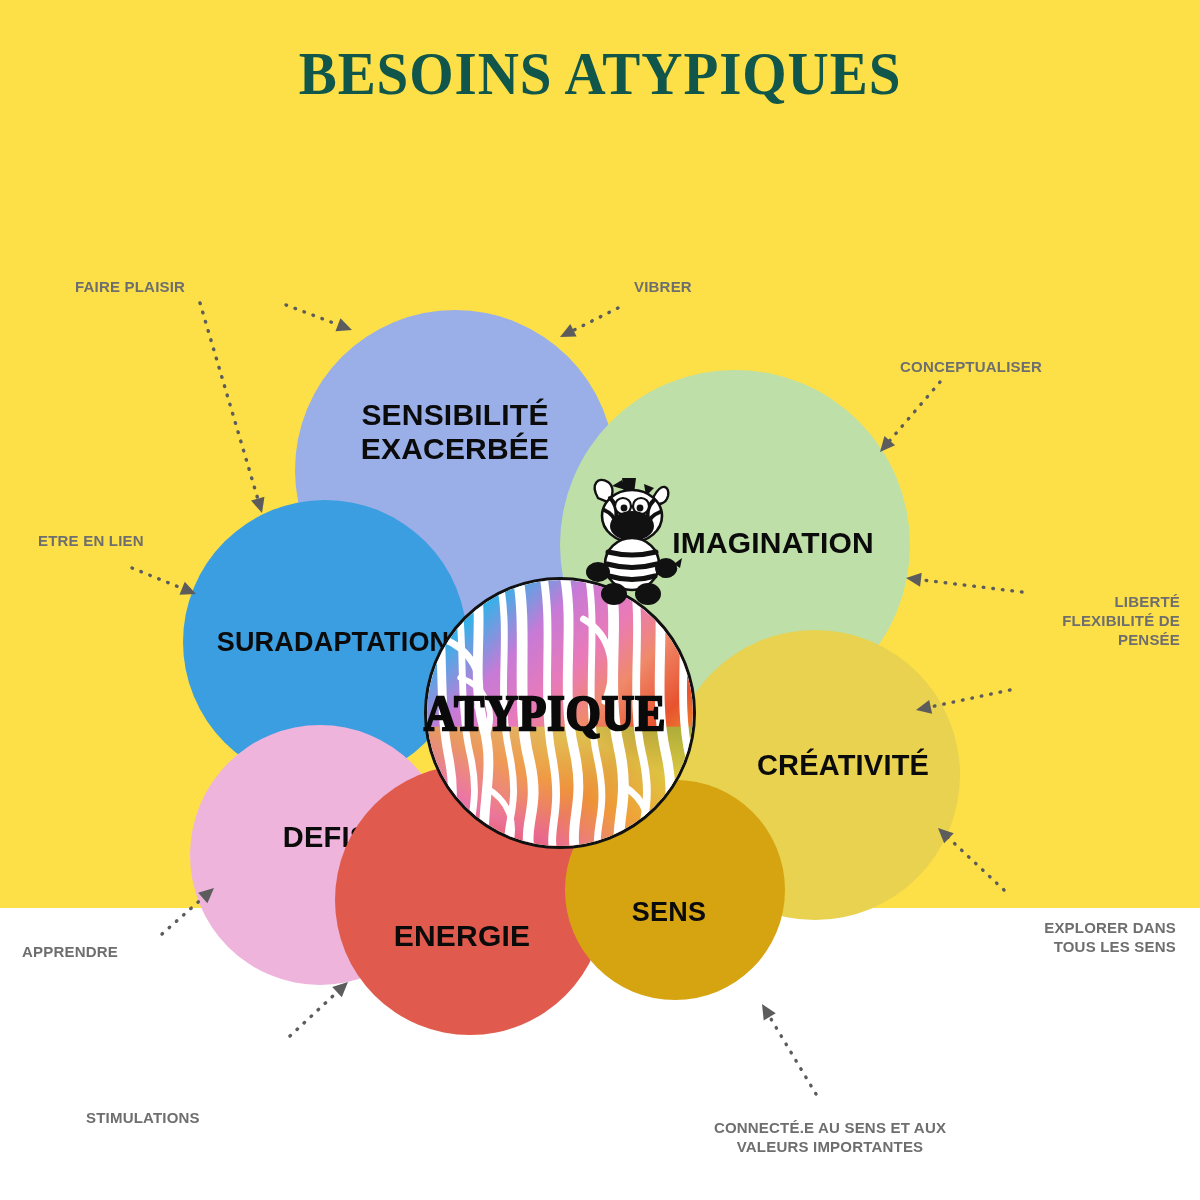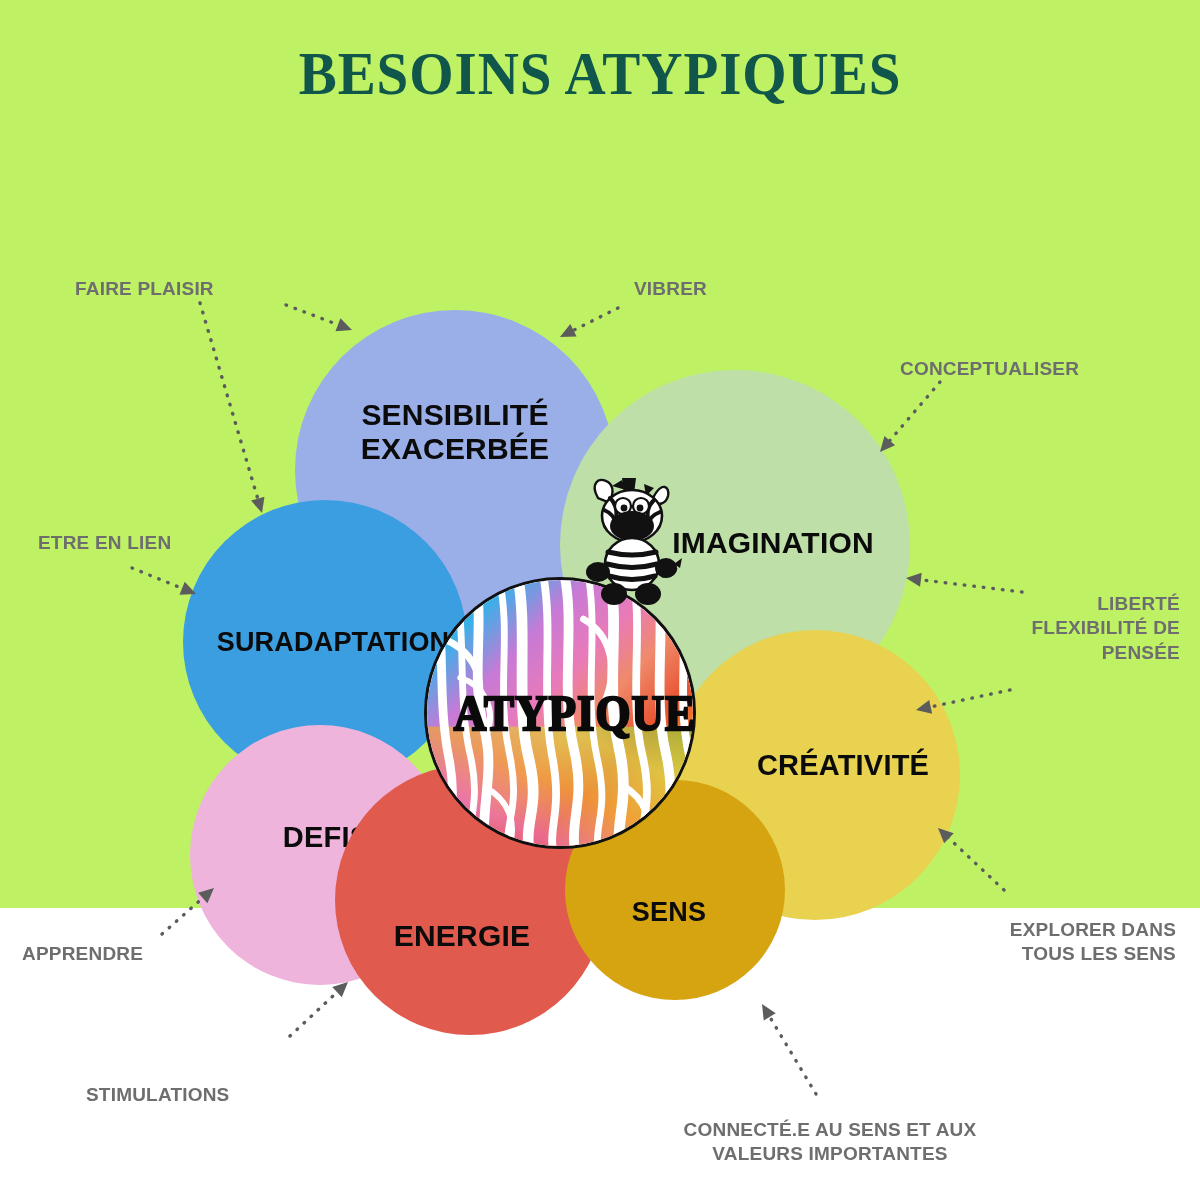--- a/index.html
+++ b/index.html
@@ -10,21 +10,21 @@
   body {
     width: 1200px;
     height: 1200px;
     font-family: "Liberation Sans", sans-serif;
     overflow: hidden;
   }
   #stage {
     position: relative;
     width: 1200px;
     height: 908px;
-    background: #bef264;
+    background: #fde047;
   }
 
   
   .title {
     position: absolute;
     top: 38px;
     left: 0;
     width: 1200px;
     text-align: center;
     font-family: "Liberation Serif", serif;
@@ -71,21 +71,21 @@
   }
   #center-badge svg { display:block; width:100%; height:100%; }
   #center-word {
     position: absolute;
     left: 424px;
     top: 577px;
     width: 272px;
     height: 272px;
     display: flex;
     align-items: center;
-    justify-content: flex-end;
+    justify-content: flex-start;
     z-index: 45;
     pointer-events: none;
   }
   #center-word span {
     font-family: "Liberation Serif", serif;
     font-weight: bold;
     font-size: 45px;
     color: #0a0a0a;
     letter-spacing: 1px;
     -webkit-text-stroke: 2.2px #0a0a0a;
@@ -100,21 +100,21 @@
     width: 110px;
     height: 140px;
     z-index: 42;
   }
   #zebra svg { display:block; width:100%; height:100%; }
 
   
   .ann {
     position: absolute;
     font-weight: bold;
-    font-size: 19px;
+    font-size: 15px;
     color: #6e6e6e;
     line-height: 1.28;
     letter-spacing: 0.2px;
     white-space: pre-line;
   }
 
   
   #arrows {
     position: absolute;
     left: 0; top: 0;
@@ -254,21 +254,21 @@
       <div class="ann" style="top: 277px; left: 75px; text-align: left;">FAIRE PLAISIR</div>
       <div class="ann" style="top: 277px; left: 634px; text-align: right;">VIBRER</div>
       <div class="ann" style="top: 357px; left: 900px; text-align: left;">CONCEPTUALISER</div>
       <div class="ann" style="top: 531px; left: 22px; text-align: left; margin-left: 16px;">ETRE EN LIEN</div>
       <div class="ann" style="top: 592px; left: 0px; width: 1180px; text-align: right;">LIBERTÉ
 FLEXIBILITÉ DE
 PENSÉE</div>
       <div class="ann" style="top: 942px; left: 22px; text-align: left;">APPRENDRE</div>
       <div class="ann" style="top: 918px; left: 0px; width: 1176px; text-align: right;">EXPLORER DANS
 TOUS LES SENS</div>
-      <div class="ann" style="top: 1083px; left: 86px; text-align: center;">STIMULATIONS</div>
+      <div class="ann" style="top: 1108px; left: 86px; text-align: center;">STIMULATIONS</div>
       <div class="ann" style="top: 1118px; left: 530px; width: 600px; text-align: center;">CONNECTÉ.E  AU SENS ET AUX
 VALEURS IMPORTANTES</div>
     </div>
 
   <svg id="arrows" viewBox="0 0 1200 1200" aria-hidden="true">
       <g>
         <line x1="286" y1="305" x2="343.58356499239125" y2="326.8119564365118" stroke="#5c5c5c" stroke-width="3.4" stroke-linecap="round" stroke-dasharray="0.6 9"></line>
         <polygon points="352,330 335.4930188823835,331.23271017788204 340.4521977589207,318.14047794382407" fill="#5c5c5c"></polygon>
       </g>
       <g>

